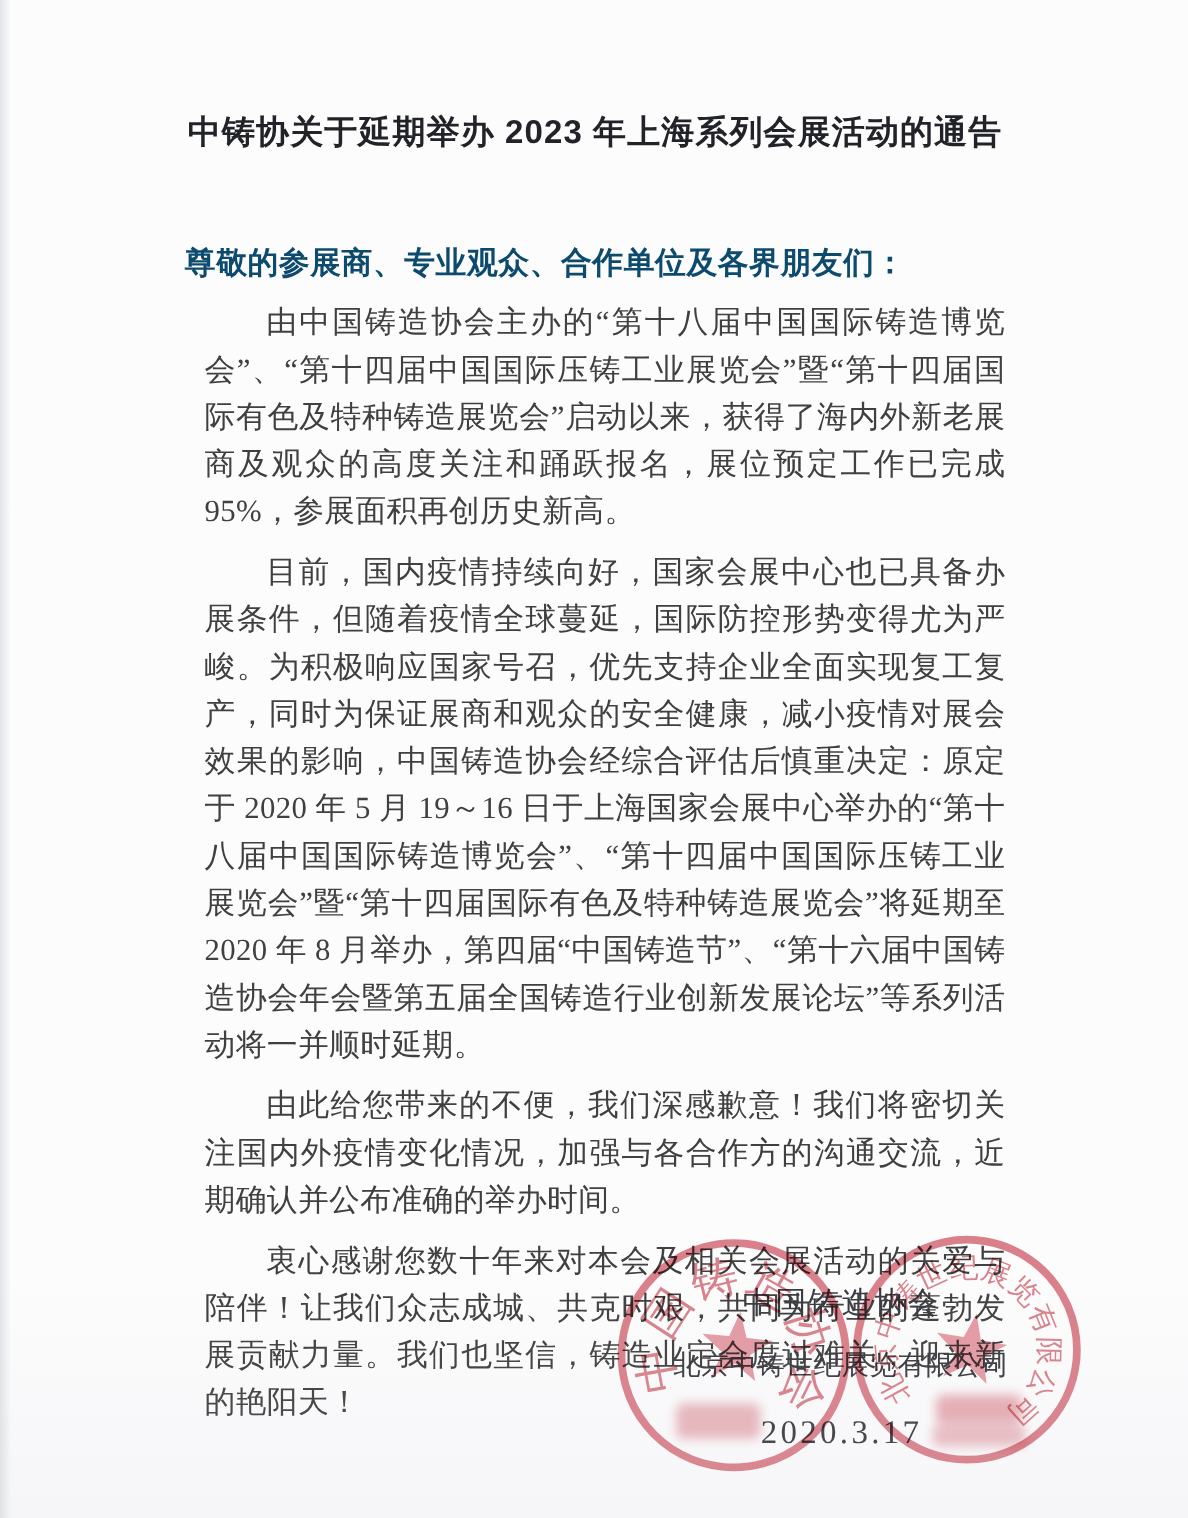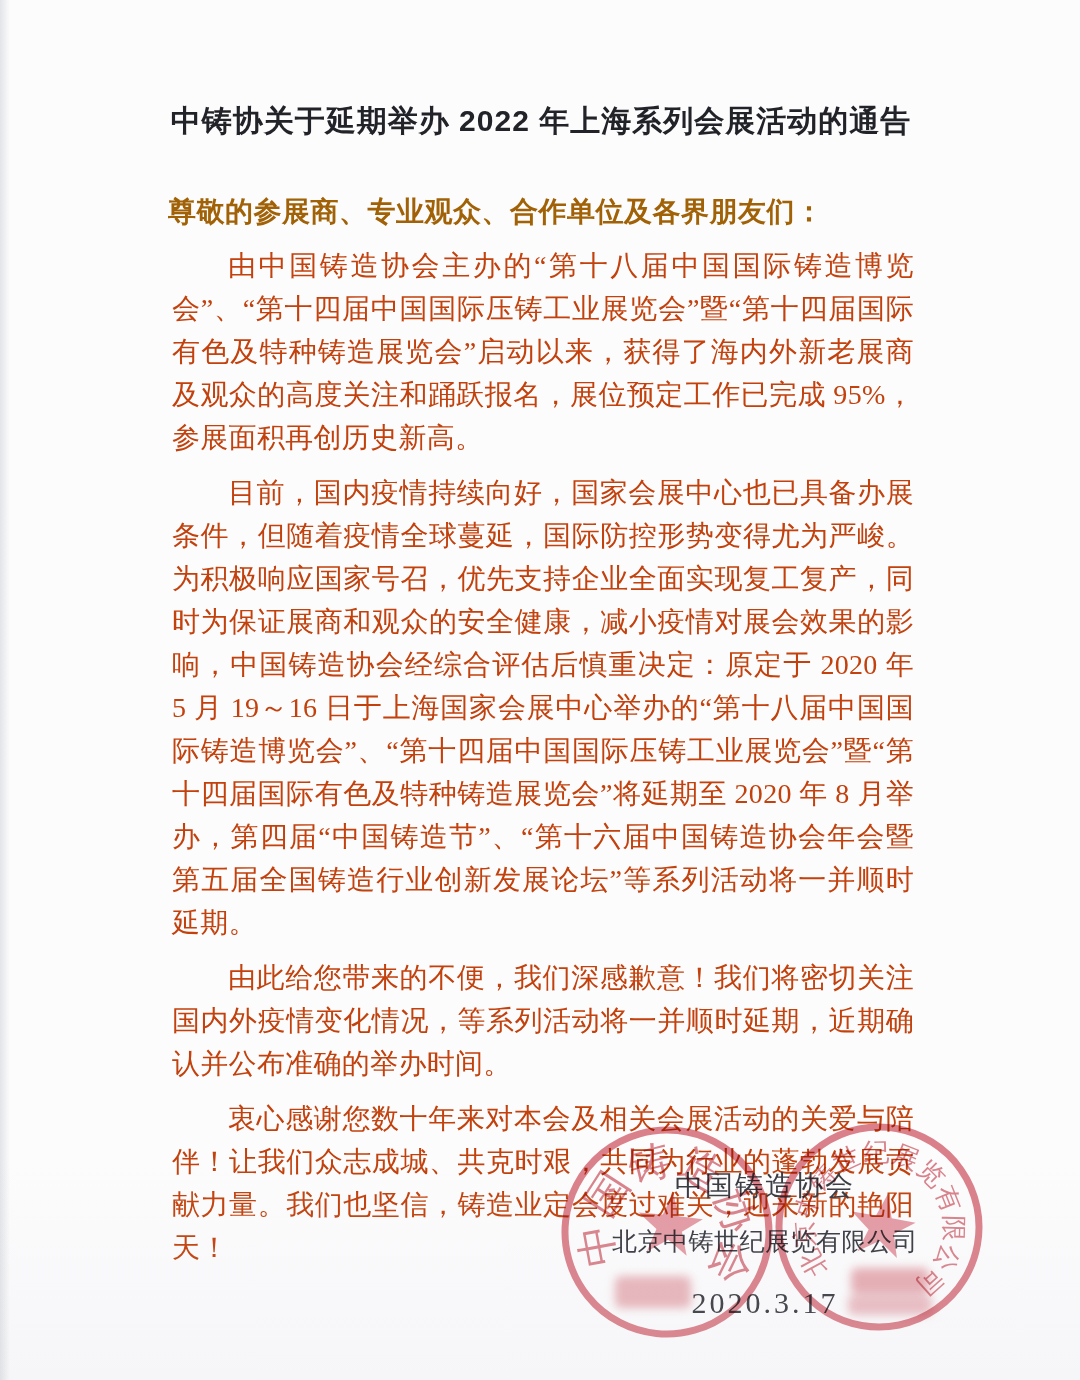--- a/index.html
+++ b/index.html
@@ -43,35 +43,35 @@
     margin-top: 102px;
     text-align: center;
     font-family: "Liberation Sans", "DejaVu Sans", sans-serif;
     font-weight: bold;
     font-size: 30px;
     line-height: 38px;
     letter-spacing: 1px;
     color: #222328;
   }
   .salutation {
-    margin-top: 52px;
+    margin-top: 80px;
     font-size: 28px;
     line-height: 40px;
     font-weight: 600;
     letter-spacing: 0.5px;
-    color: #a16207;
+    color: #0c4a6e;
   }
   .body-para {
-    margin: 12px 0 0 4px;
+    margin: 12px 0 0 18px;
     font-size: 28px;
     line-height: 43px;
     text-align: justify;
     text-indent: 2em;
     letter-spacing: 0.3px;
-    color: #c2410c;
+    color: #404040;
   }
   .signature {
     position: absolute;
     left: 593px;
     top: 1172px;
     width: 344px;
     text-align: center;
     color: #3a3b41;
   }
   .sig-org1 { font-size: 28px; line-height: 28px; letter-spacing: 2px; }
@@ -95,25 +95,25 @@
   .smudge-1 { left: 615px; top: 1276px; width: 76px; height: 32px; background: rgba(211,95,107,0.45); }
   .smudge-2 { left: 851px; top: 1268px; width: 78px; height: 26px; background: rgba(211,95,107,0.50); }
   .smudge-3 { left: 848px; top: 1295px; width: 84px; height: 20px; background: rgba(211,95,107,0.40); }
 </style>
 </head>
 <body>
 
 <div class="paper">
 
   <div class="content">
-    <div class="doc-title">中铸协关于延期举办 2022 年上海系列会展活动的通告</div>
+    <div class="doc-title">中铸协关于延期举办 2023 年上海系列会展活动的通告</div>
     <div class="salutation">尊敬的参展商、专业观众、合作单位及各界朋友们：</div>
     <p class="body-para">由中国铸造协会主办的“第十八届中国国际铸造博览会”、“第十四届中国国际压铸工业展览会”暨“第十四届国际有色及特种铸造展览会”启动以来，获得了海内外新老展商及观众的高度关注和踊跃报名，展位预定工作已完成 95%，参展面积再创历史新高。</p>
     <p class="body-para">目前，国内疫情持续向好，国家会展中心也已具备办展条件，但随着疫情全球蔓延，国际防控形势变得尤为严峻。为积极响应国家号召，优先支持企业全面实现复工复产，同时为保证展商和观众的安全健康，减小疫情对展会效果的影响，中国铸造协会经综合评估后慎重决定：原定于 2020 年 5 月 19～16 日于上海国家会展中心举办的“第十八届中国国际铸造博览会”、“第十四届中国国际压铸工业展览会”暨“第十四届国际有色及特种铸造展览会”将延期至 2020 年 8 月举办，第四届“中国铸造节”、“第十六届中国铸造协会年会暨第五届全国铸造行业创新发展论坛”等系列活动将一并顺时延期。</p>
-    <p class="body-para">由此给您带来的不便，我们深感歉意！我们将密切关注国内外疫情变化情况，等系列活动将一并顺时延期，近期确认并公布准确的举办时间。</p>
+    <p class="body-para">由此给您带来的不便，我们深感歉意！我们将密切关注国内外疫情变化情况，加强与各合作方的沟通交流，近期确认并公布准确的举办时间。</p>
     <p class="body-para">衷心感谢您数十年来对本会及相关会展活动的关爱与陪伴！让我们众志成城、共克时艰，共同为行业的蓬勃发展贡献力量。我们也坚信，铸造业定会度过难关，迎来新的艳阳天！</p>
   </div>
 
   <div class="signature">
     <div class="sig-org1">中国铸造协会</div>
     <div class="sig-org2">北京中铸世纪展览有限公司</div>
     <div class="sig-date">2020.3.17</div>
   </div>
 
   <svg class="stamp stamp-left" width="224" height="224" viewBox="-112 -112 224 224">

